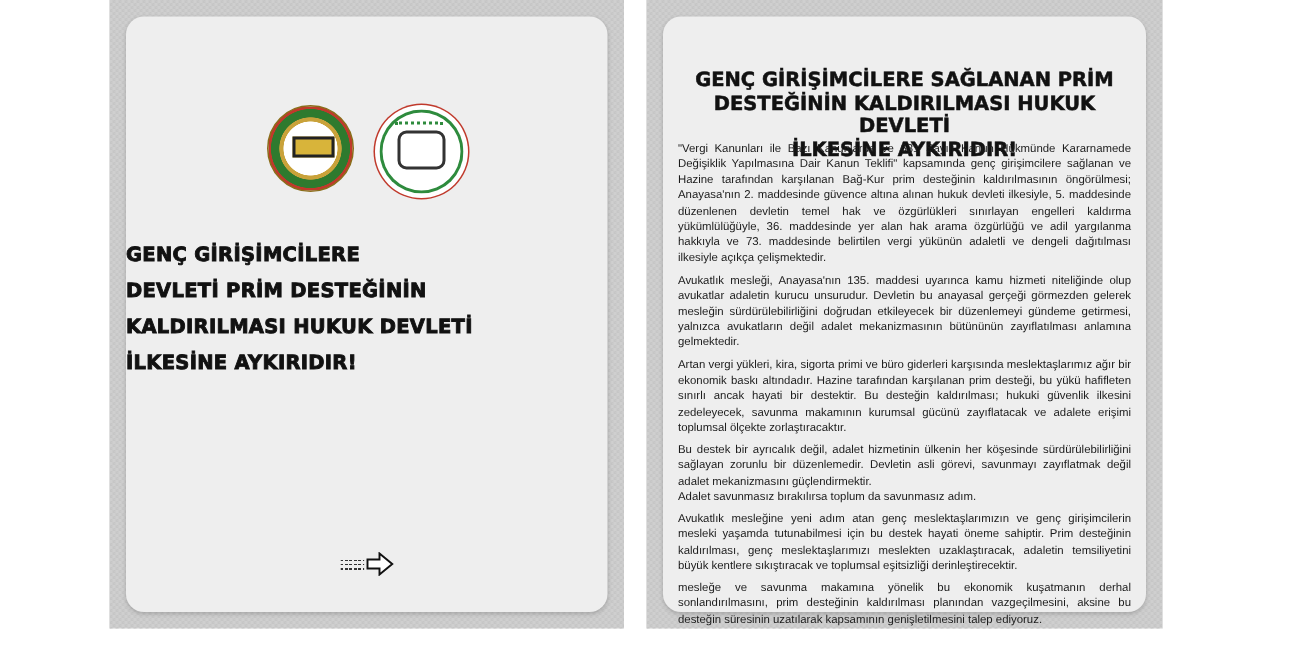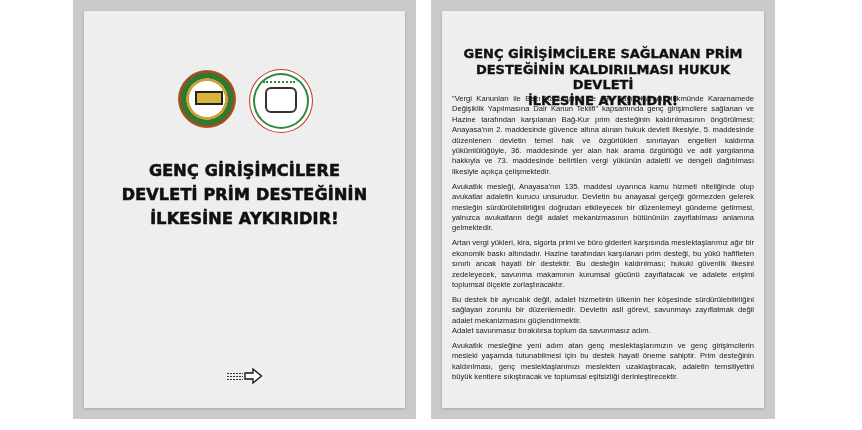--- a/index.html
+++ b/index.html
@@ -15,21 +15,21 @@
         linear-gradient(45deg, #c6c6c6 25%, transparent 25%, transparent 75%, #c6c6c6 75%);
       background-size: 4px 4px;
       background-position: 0 0, 2px 2px;
     }
     #frame-left { left: 73px; width: 343px; }
     #frame-right { left: 431px; width: 344px; }
     .card {
       position: absolute; left: 11px; right: 11px; top: 11px; bottom: 11px;
       background: #eeeeee;
       box-shadow: 0 1px 3px rgba(0,0,0,0.18);
-      border-radius: 0;
+      border-radius: 12px;
     }
     
     .logos {
       position: absolute; top: 59px; left: 0; right: 0;
       display: flex; justify-content: center; gap: 14px;
     }
     .logo { width: 56px; height: 56px; border-radius: 50%; position: relative; }
     .logo-tbb {
       background: radial-gradient(circle, #ffffff 0 45%, #c9a23a 46% 52%, #2e7a2e 53% 66%, #c0392b 67% 72%, #d8b444 73% 100%);
       border: 1px solid #8a6d1a;
@@ -45,23 +45,23 @@
     }
     .logo-sakarya .mark {
       position: absolute; left: 12px; top: 14px; width: 28px; height: 22px;
       border: 2px solid #333; border-radius: 6px;
     }
     .logo-sakarya .leaf {
       position: absolute; left: 10px; top: 8px; width: 32px; height: 4px;
       border-top: 2px dotted #2e8b3d;
     }
     .cover-title {
-      position: absolute; top: 148px; left: 0; right: 0; text-align: center;
+      position: absolute; top: 148px; left: 0; right: 0; text-align: left;
       font-family: "DejaVu Sans", sans-serif; font-weight: 900;
-      font-size: 16px; line-height: 24px; color: #111; letter-spacing: 0.2px;
+      font-size: 13px; line-height: 24px; color: #111; letter-spacing: 0.2px;
       -webkit-text-stroke: 0.6px #111;
     }
     .cover-title div { white-space: nowrap; }
     .next-arrow {
       position: absolute; top: 357px; left: 0; right: 0;
       display: flex; justify-content: center; align-items: center; gap: 1px;
       cursor: pointer;
     }
     .next-arrow .dashes {
       width: 16px; height: 8px;
@@ -95,20 +95,21 @@
         <div class="bar"></div>
       </div>
       <div class="logo logo-sakarya">
         <div class="leaf"></div>
         <div class="mark"></div>
       </div>
     </div>
     <div class="cover-title">
       <div>GENÇ GİRİŞİMCİLERE</div>
       <div>DEVLETİ PRİM DESTEĞİNİN</div>
+      <div>KALDIRILMASI HUKUK DEVLETİ</div>
       <div>İLKESİNE AYKIRIDIR!</div>
     </div>
     <div class="next-arrow">
       <span class="dashes"></span>
       <svg width="19" height="16" viewBox="0 0 19 16">
         <path d="M1 5 H9 V1 L17.5 8 L9 15 V11 H1 Z" fill="#ffffff" stroke="#111" stroke-width="1.3" stroke-linejoin="miter"></path>
       </svg>
     </div>
   </div>
 </div>
@@ -120,15 +121,16 @@
       <div>DESTEĞİNİN KALDIRILMASI HUKUK DEVLETİ</div>
       <div>İLKESİNE AYKIRIDIR!</div>
     </div>
     <div class="doc-body">
       <p>"Vergi Kanunları ile Bazı Kanunlarda ve 631 Sayılı Kanun Hükmünde Kararnamede Değişiklik Yapılmasına Dair Kanun Teklifi" kapsamında genç girişimcilere sağlanan ve Hazine tarafından karşılanan Bağ-Kur prim desteğinin kaldırılmasının öngörülmesi; Anayasa'nın 2. maddesinde güvence altına alınan hukuk devleti ilkesiyle, 5. maddesinde düzenlenen devletin temel hak ve özgürlükleri sınırlayan engelleri kaldırma yükümlülüğüyle, 36. maddesinde yer alan hak arama özgürlüğü ve adil yargılanma hakkıyla ve 73. maddesinde belirtilen vergi yükünün adaletli ve dengeli dağıtılması ilkesiyle açıkça çelişmektedir.</p>
       <p>Avukatlık mesleği, Anayasa'nın 135. maddesi uyarınca kamu hizmeti niteliğinde olup avukatlar adaletin kurucu unsurudur. Devletin bu anayasal gerçeği görmezden gelerek mesleğin sürdürülebilirliğini doğrudan etkileyecek bir düzenlemeyi gündeme getirmesi, yalnızca avukatların değil adalet mekanizmasının bütününün zayıflatılması anlamına gelmektedir.</p>
       <p>Artan vergi yükleri, kira, sigorta primi ve büro giderleri karşısında meslektaşlarımız ağır bir ekonomik baskı altındadır. Hazine tarafından karşılanan prim desteği, bu yükü hafifleten sınırlı ancak hayati bir destektir. Bu desteğin kaldırılması; hukuki güvenlik ilkesini zedeleyecek, savunma makamının kurumsal gücünü zayıflatacak ve adalete erişimi toplumsal ölçekte zorlaştıracaktır.</p>
       <p class="tight">Bu destek bir ayrıcalık değil, adalet hizmetinin ülkenin her köşesinde sürdürülebilirliğini sağlayan zorunlu bir düzenlemedir. Devletin asli görevi, savunmayı zayıflatmak değil adalet mekanizmasını güçlendirmektir.</p>
       <p>Adalet savunmasız bırakılırsa toplum da savunmasız adım.</p>
       <p>Avukatlık mesleğine yeni adım atan genç meslektaşlarımızın ve genç girişimcilerin mesleki yaşamda tutunabilmesi için bu destek hayati öneme sahiptir. Prim desteğinin kaldırılması, genç meslektaşlarımızı meslekten uzaklaştıracak, adaletin temsiliyetini büyük kentlere sıkıştıracak ve toplumsal eşitsizliği derinleştirecektir.</p>
+      <p>mesleğe ve savunma makamına yönelik bu ekonomik kuşatmanın derhal sonlandırılmasını, prim desteğinin kaldırılması planından vazgeçilmesini, aksine bu desteğin süresinin uzatılarak kapsamının genişletilmesini talep ediyoruz.</p>
     </div>
   </div>
 </div>
 
 </body></html>

